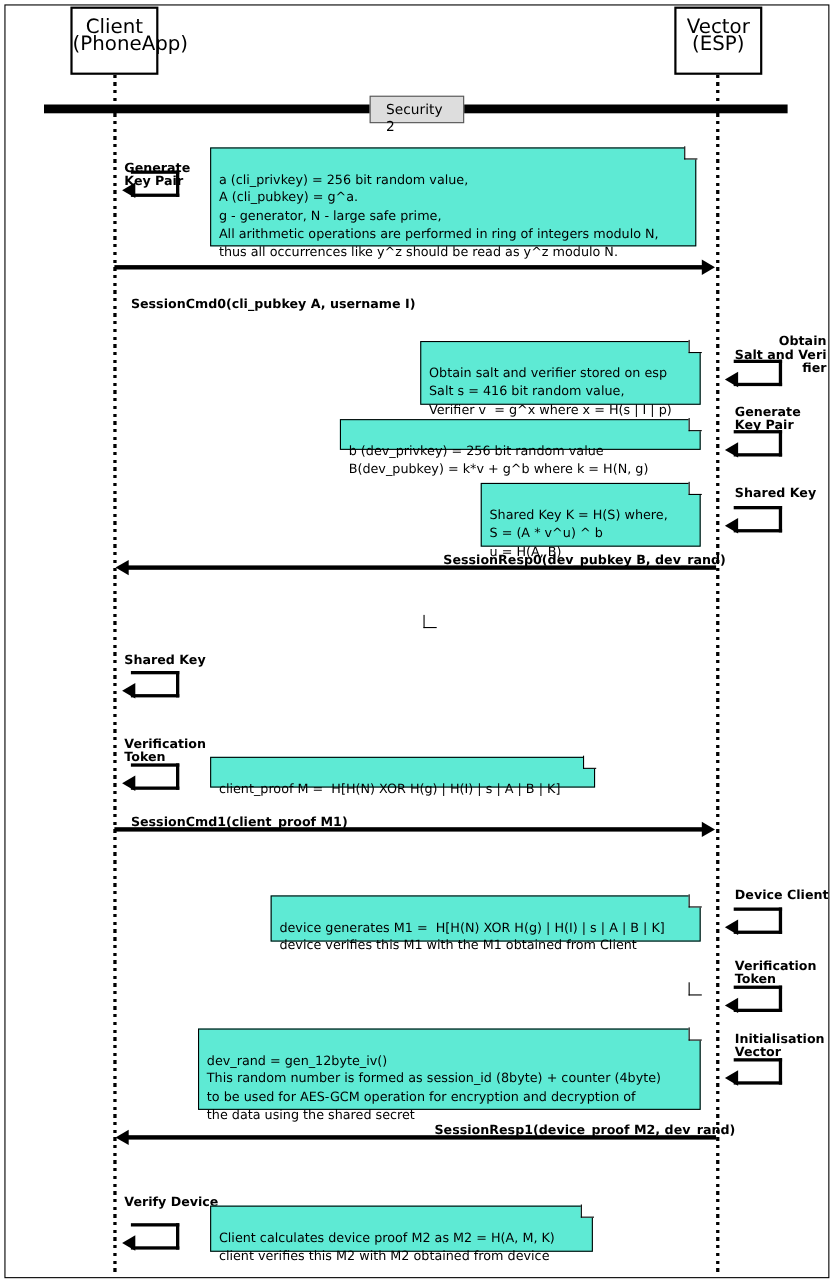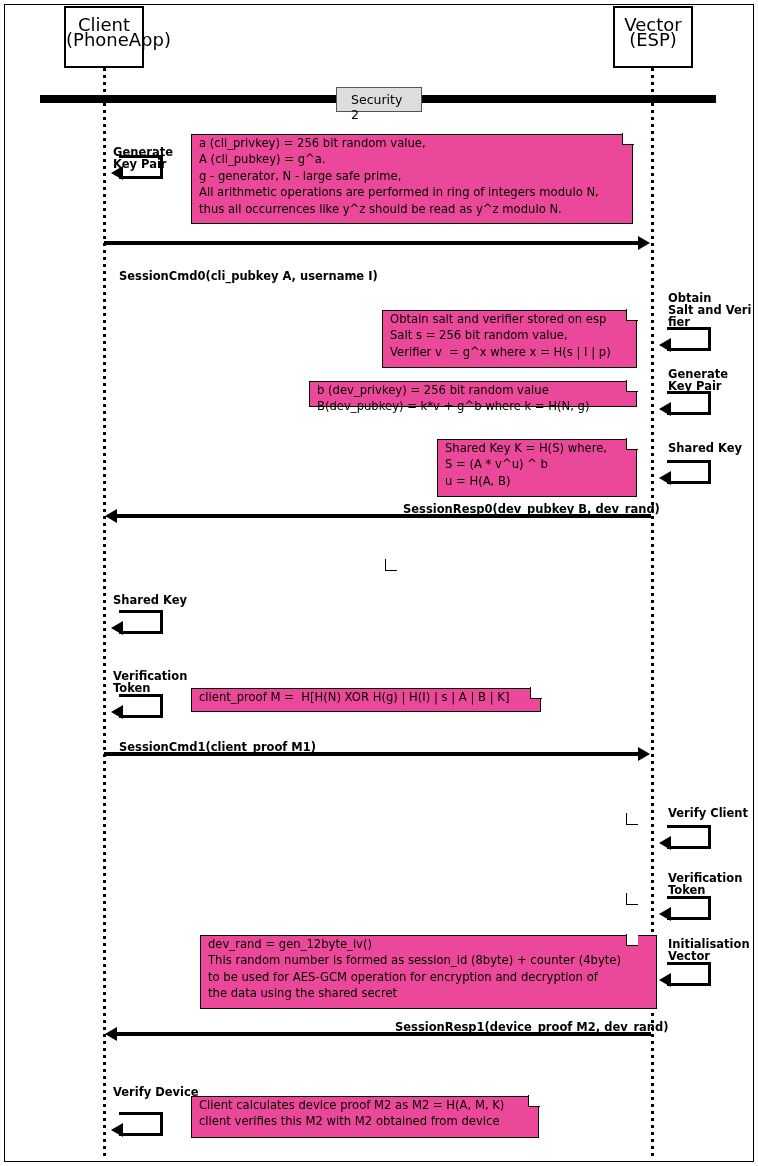--- a/index.html
+++ b/index.html
@@ -56,26 +56,26 @@
     background: #dddddd;
     border: 1px solid #555;
     font-size: 12.5px;
     color: #000;
     padding: 4px 14px;
     box-sizing: border-box;
   }
   
   .note {
     position: absolute;
-    background: #ec4899;
+    background: #5eead4;
     border: 1px solid #000;
     font-size: 11.6px;
     line-height: 16.4px;
     color: #000;
-    padding: 0 7px 6px 7px;
+    padding: 20px 7px 6px 7px;
     box-sizing: border-box;
     white-space: pre;
   }
   .note .foldcorner {
     position: absolute;
     right: -1px;
     top: -1px;
     width: 11px;
     height: 11px;
     background: #ffffff;
@@ -185,26 +185,26 @@
 
   <div class="msg right" style="left:104px; top:241px; width:535px;">
     <div class="head"></div>
   </div>
   <div class="msg-label" style="left:119px; top:229px;margin-top:40px;">SessionCmd0(cli_pubkey A, username I)</div>
 
   <div class="selfcall" style="left:659px; top:327px;">
     <div class="box"></div>
     <div class="arrow"></div>
   </div>
-  <div class="selflabel" style="left:668px; top:292px;">Obtain
+  <div class="selflabel" style="left:668px; top:304px;text-align:right;">Obtain
 Salt and Veri
 fier</div>
 
   <div class="note" style="left:382px; top:310px; width:255px; height:58px;">Obtain salt and verifier stored on esp
-Salt s = 256 bit random value,
+Salt s = 416 bit random value,
 Verifier v  = g^x where x = H(s | I | p)</div>
   <div class="note" style="left:382px; top:310px; width:255px; height:58px; background:transparent; border:none; padding:0;"><div class="foldcorner"></div></div>
 
   <div class="selfcall" style="left:659px; top:391px;">
     <div class="box"></div>
     <div class="arrow"></div>
   </div>
   <div class="selflabel" style="left:668px; top:368px;">Generate
 Key Pair</div>
 
@@ -248,41 +248,43 @@
 
   <div class="msg right" style="left:104px; top:752px; width:535px;">
     <div class="head"></div>
   </div>
   <div class="msg-label" style="left:119px; top:740px;">SessionCmd1(client_proof M1)</div>
 
   <div class="selfcall" style="left:659px; top:825px;">
     <div class="box"></div>
     <div class="arrow"></div>
   </div>
-  <div class="selflabel" style="left:668px; top:807px;">Verify Client</div>
-
+  <div class="selflabel" style="left:668px; top:807px;">Device Client</div>
+
+  <div class="note" style="left:246px; top:814px; width:391px; height:42px;">device generates M1 =  H[H(N) XOR H(g) | H(I) | s | A | B | K]
+device verifies this M1 with the M1 obtained from Client</div>
   <div class="note" style="left:246px; top:814px; width:391px; height:42px; background:transparent; border:none; padding:0;"><div class="foldcorner"></div></div>
 
   <div class="selfcall" style="left:659px; top:896px;">
     <div class="box"></div>
     <div class="arrow"></div>
   </div>
   <div class="selflabel" style="left:668px; top:872px;">Verification
 Token</div>
 
   <div class="note" style="left:332px; top:894px; width:305px; height:24px; background:transparent; border:none; padding:0;"><div class="foldcorner"></div></div>
 
   <div class="selfcall" style="left:659px; top:962px;">
     <div class="box"></div>
     <div class="arrow"></div>
   </div>
   <div class="selflabel" style="left:668px; top:938px;">Initialisation
 Vector</div>
 
-  <div class="note" style="left:180px; top:935px; width:457px; height:74px;margin-left:20px;">dev_rand = gen_12byte_iv()
+  <div class="note" style="left:180px; top:935px; width:457px; height:74px;">dev_rand = gen_12byte_iv()
 This random number is formed as session_id (8byte) + counter (4byte)
 to be used for AES-GCM operation for encryption and decryption of
 the data using the shared secret</div>
   <div class="note" style="left:180px; top:935px; width:457px; height:74px; background:transparent; border:none; padding:0;"><div class="foldcorner"></div></div>
 
   <div class="msg left" style="left:116px; top:1032px; width:535px;">
     <div class="head"></div>
   </div>
   <div class="msg-label" style="left:395px; top:1020px;">SessionResp1(device_proof M2, dev_rand)</div>
 

